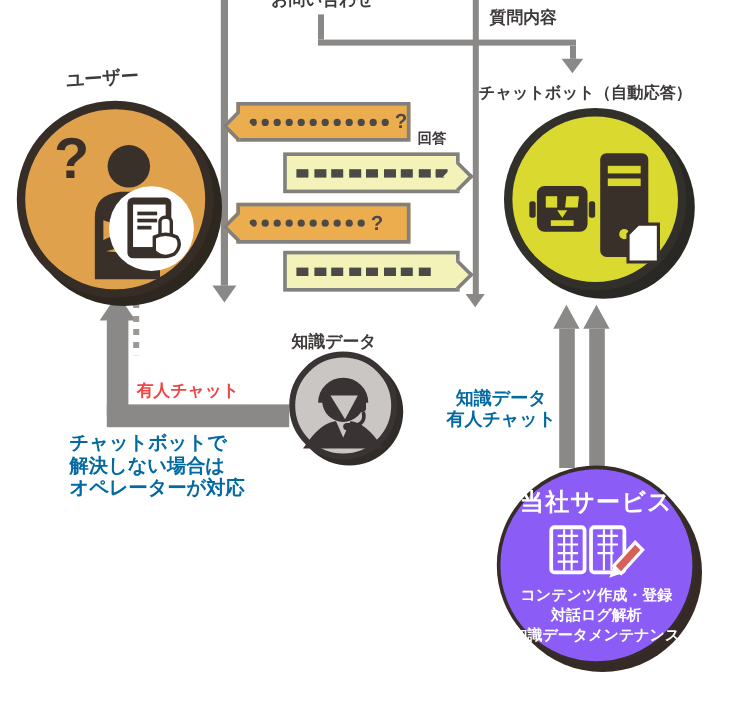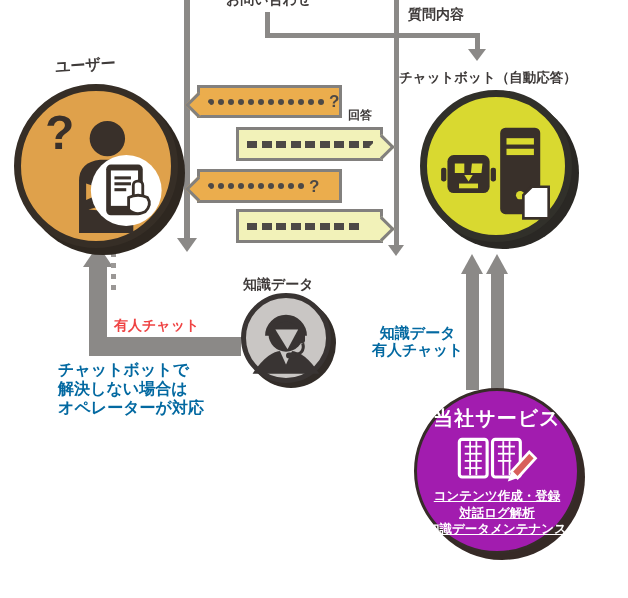--- a/index.html
+++ b/index.html
@@ -14,24 +14,24 @@
   
   .line{background:#8B8987;position:absolute;}
   .arrow-down{position:absolute;width:0;height:0;border-left:10px solid transparent;border-right:10px solid transparent;border-top:14px solid #8B8987;}
   .arrow-up{position:absolute;width:0;height:0;border-left:15px solid transparent;border-right:15px solid transparent;border-bottom:22px solid #8B8987;}
   .dotted-v{position:absolute;width:5px;background:repeating-linear-gradient(to bottom,#9B9896 0 5px,transparent 5px 11px);}
   
   .circle{position:absolute;border-radius:50%;}
   .user-circle{left:14px;top:84px;width:150px;height:150px;background:#DFA14B;border:7px solid #362E26;box-shadow:7px 7px 0 #2E2720;}
   .bot-circle{left:420px;top:90px;width:138px;height:138px;background:#D9D930;border:7px solid #31302A;box-shadow:7px 7px 0 #2A2824;}
   .op-circle{left:241px;top:293px;width:80px;height:80px;background:#C9C6C4;border:5px solid #393433;box-shadow:5px 5px 0 #322C28;}
-  .svc-circle{left:414px;top:388px;width:160px;height:160px;background:#a21caf;border:3px solid #362C28;box-shadow:5px 6px 0 #362A26;
+  .svc-circle{left:414px;top:388px;width:160px;height:160px;background:#8b5cf6;border:3px solid #362C28;box-shadow:5px 6px 0 #362A26;
     display:flex;flex-direction:column;align-items:center;justify-content:flex-start;}
   .svc-title{color:#fff;font-weight:bold;font-size:20px;margin-top:14px;letter-spacing:1px;}
-  .svc-items{color:#fff;font-weight:bold;font-size:12.5px;line-height:16.5px;text-align:center;margin-top:2px;text-decoration:underline;}
+  .svc-items{color:#fff;font-weight:bold;font-size:12.5px;line-height:16.5px;text-align:center;margin-top:2px;}
   .qmark-big{position:absolute;left:24px;top:14px;font-size:48px;font-weight:bold;color:#39302A;}
   
   .bubble{position:absolute;border:3px solid #82807E;display:flex;align-items:center;padding:0 8px;box-sizing:border-box;}
   .bubble-q{background:#EBAD4D;}
   .bubble-a{background:#F2F2B9;}
   .tail{position:absolute;width:15px;height:15px;background:inherit;transform:rotate(45deg);}
   .tail-left{left:-11px;top:8px;border-left:3px solid #82807E;border-bottom:3px solid #82807E;}
   .tail-right{right:-11px;top:8px;border-right:3px solid #82807E;border-top:3px solid #82807E;}
   .dot{width:6px;height:6px;border-radius:50%;background:#4D4946;margin-right:4px;flex:none;}
   .dash{width:10px;height:7px;background:#4D4946;margin-right:4.5px;flex:none;}

